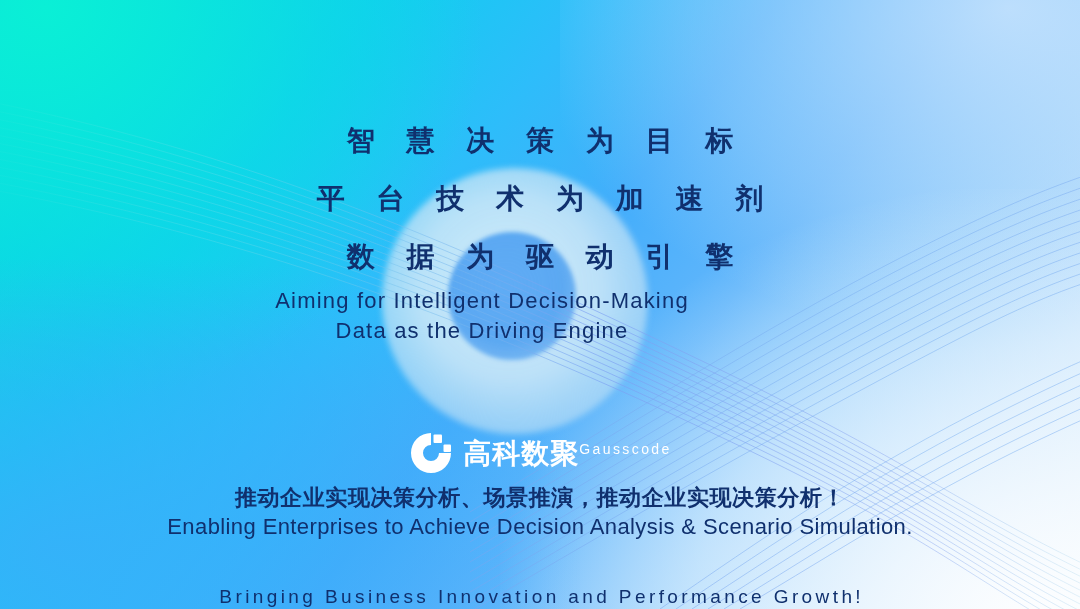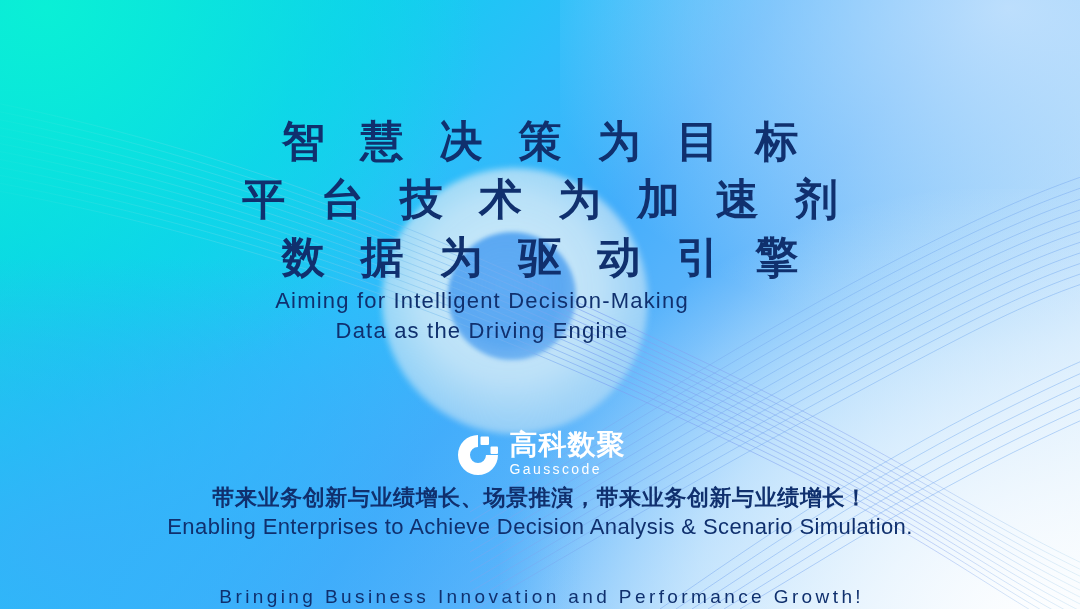--- a/index.html
+++ b/index.html
@@ -97,21 +97,21 @@
     width: 1080px; height: 609px;
   }
 
   .headline {
     position: absolute;
     left: 0; top: 112px;
     width: 1080px;
     text-align: center;
   }
   .headline .hl-line {
-    font-size: 43px;
+    font-size: 28px;
     font-weight: bold;
     line-height: 58px;
     letter-spacing: 12px;
     text-indent: 12px;
     white-space: nowrap;
   }
 
   .subhead {
     position: absolute;
     left: 0; top: 286px;
@@ -135,21 +135,21 @@
     justify-content: center;
   }
   .logo-mark {
     width: 46px; height: 46px;
     position: relative;
     margin-right: 9px;
     flex: 0 0 auto;
   }
   .logo-words {
     display: flex;
-    flex-direction: column;
+    flex-direction: row;
     justify-content: center;
   }
   .logo-cn {
     color: #ffffff;
     font-size: 28px;
     font-weight: bold;
     line-height: 29px;
     letter-spacing: 1px;
   }
   .logo-en {
@@ -279,19 +279,19 @@
           <rect x="35.5" y="14.5" width="7.5" height="7.5" rx="1" fill="#ffffff"></rect>
         </svg>
       </span>
       <span class="logo-words">
         <span class="logo-cn">高科数聚</span>
         <span class="logo-en">Gausscode</span>
       </span>
     </div>
 
     <div class="footer">
-      <div class="footer-cn" style="color:#10306e">带来业务创新与业绩增长、场景推演，带来业务创新与业绩增长！</div>
+      <div class="footer-cn" style="color:#10306e">推动企业实现决策分析、场景推演，推动企业实现决策分析！</div>
       <div class="footer-en1" style="color:#10306e">Enabling Enterprises to Achieve Decision Analysis &amp; Scenario Simulation.</div>
       <div class="footer-en2" style="color:#10306e">Bringing Business Innovation and Performance Growth!</div>
     </div>
 
   </div>
 </div>
 
 </body></html>

